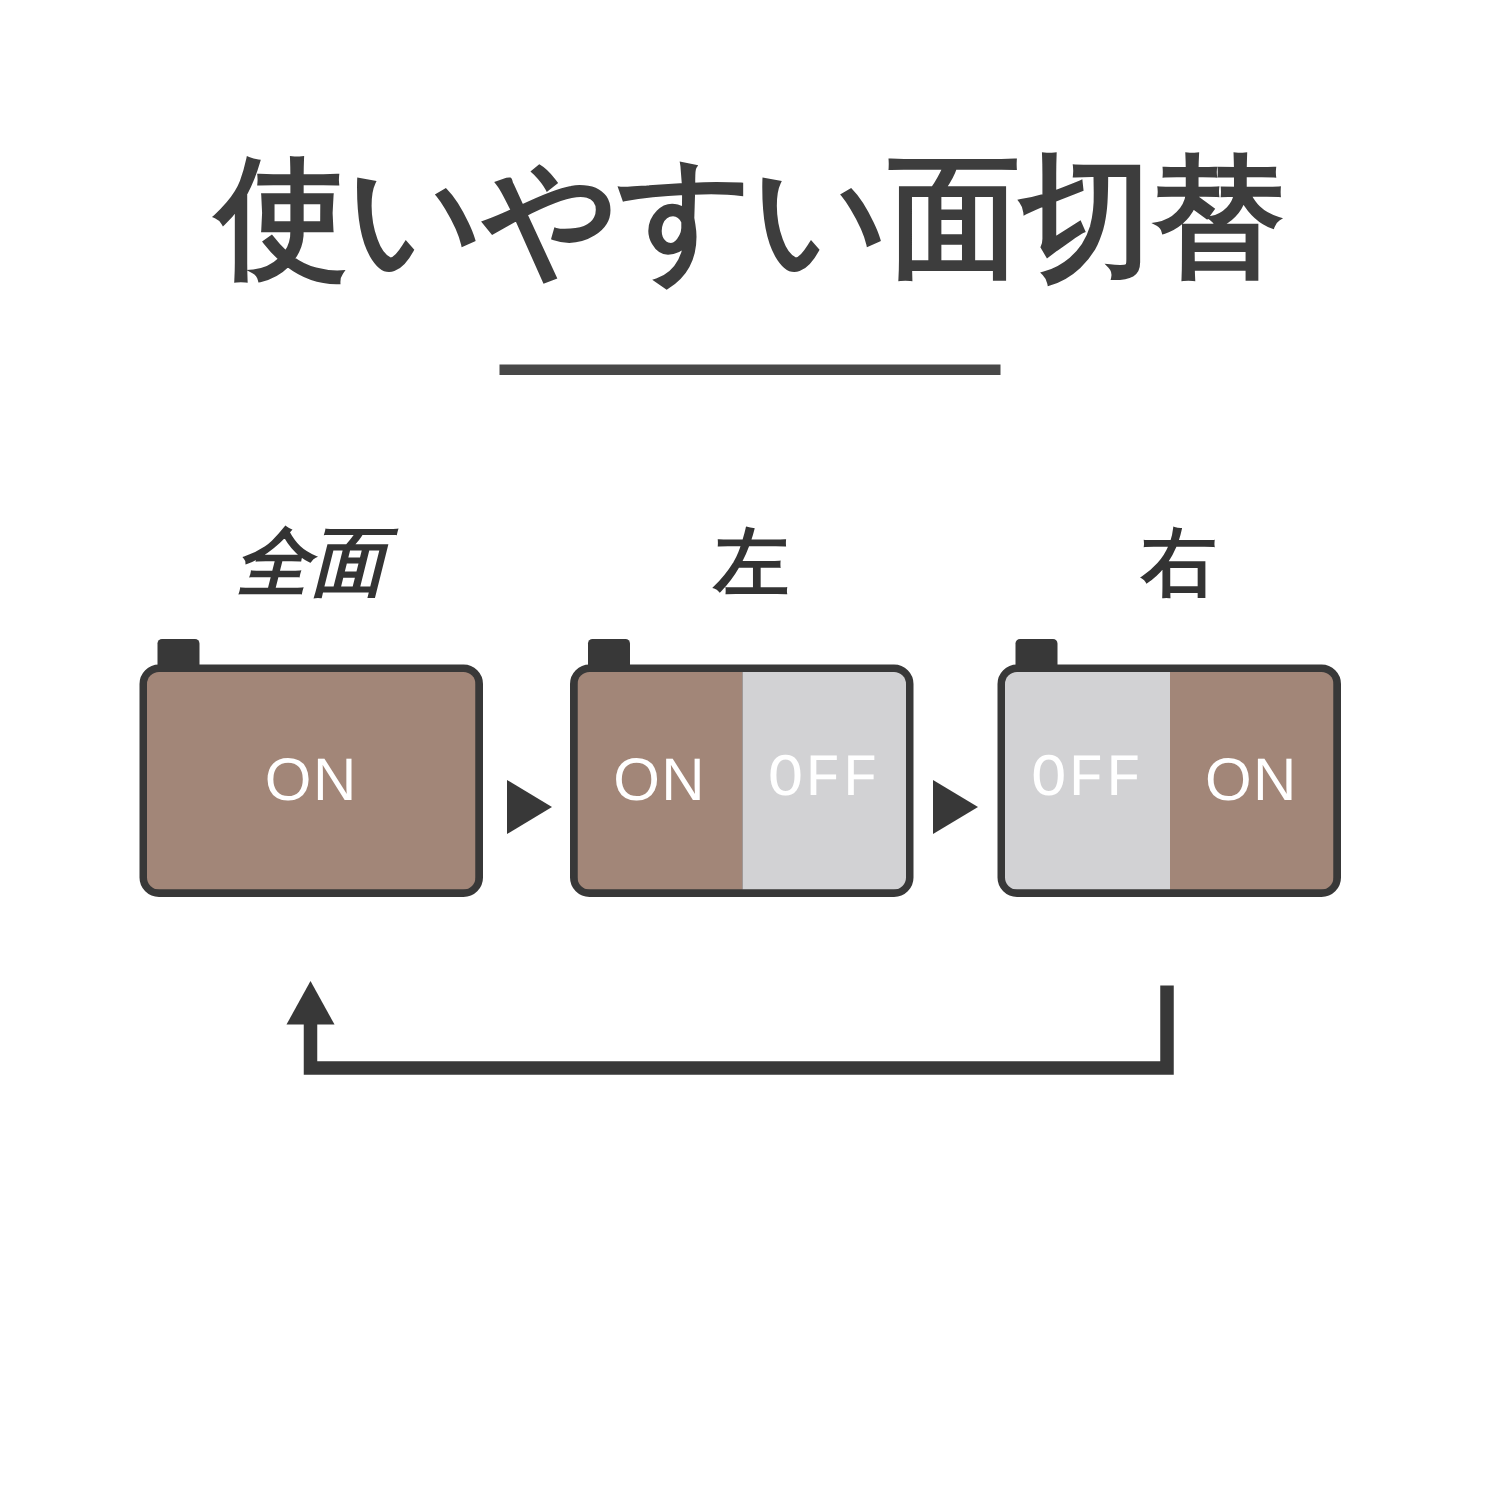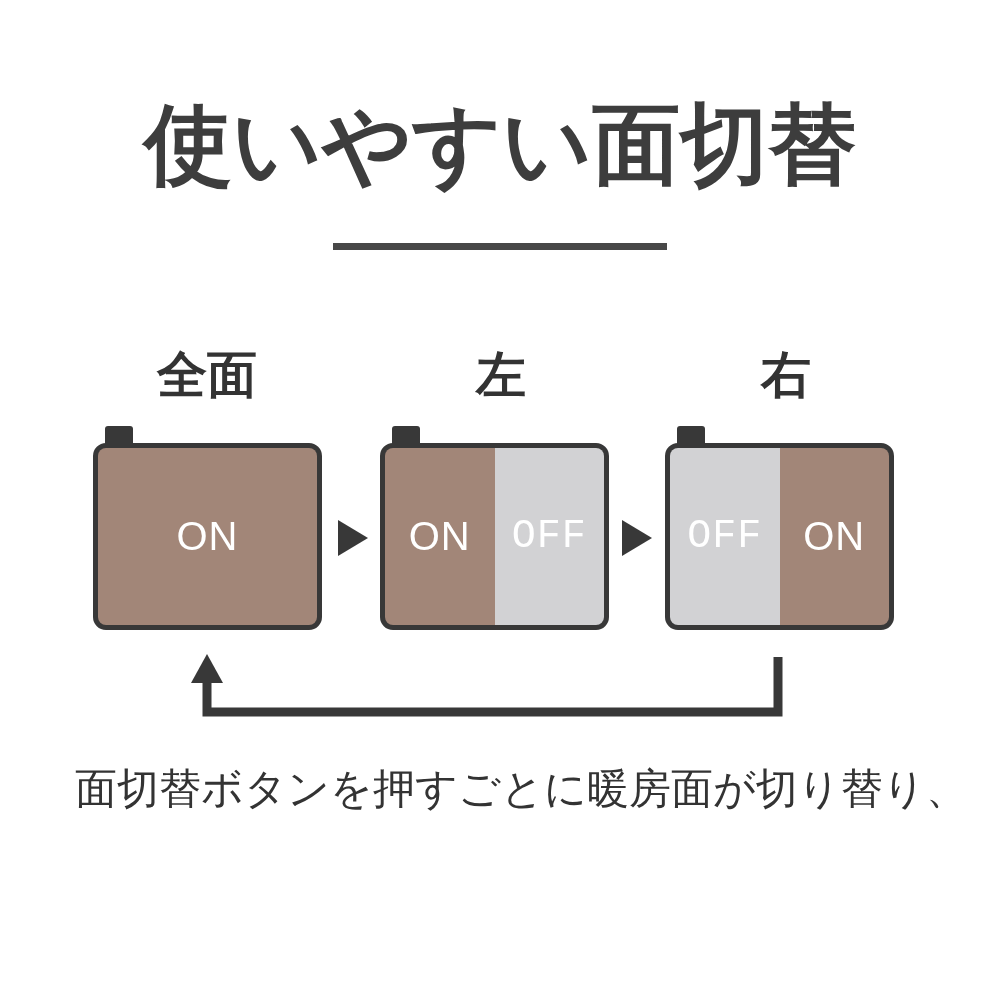--- a/index.html
+++ b/index.html
@@ -34,29 +34,29 @@
   }
   .mode-label {
     position: absolute;
     top: 342px;
     transform: translateX(-50%);
     font-size: 50px;
     font-weight: bold;
     color: var(--body-text, #333333);
     white-space: nowrap;
   }
-  .label-full  { left: 207px; }
+  .label-full  { left: 207px; font-style: italic; }
   .label-left  { left: 501px; }
   .label-right { left: 786px; }
 
   .panel {
     position: absolute;
     top: 443px;
     width: 229px;
-    height: 187px;
+    height: 155px;
     border: 5px solid var(--line, #383838);
     border-radius: 13px;
     background: var(--line, #383838);
   }
   .panel-1 { left: 93px; }
   .panel-2 { left: 380px; }
   .panel-3 { left: 665px; }
   .tab {
     position: absolute;
     top: -22px;
@@ -162,16 +162,15 @@
       </div>
     </div>
   </div>
 
   <svg class="loop-arrow" width="620" height="78" viewBox="0 0 620 78">
     <polyline points="598,7 598,62 27,62 27,30" fill="none" stroke="#383838" stroke-width="9" stroke-linecap="butt" stroke-linejoin="miter"></polyline>
     <polygon points="27,4 11,33 43,33" fill="#383838"></polygon>
   </svg>
 
   <div class="description">
-    <p>面切替ボタンを押すごとに暖房面が切り替り、</p>
   </div>
 
 </div>
 
 </body></html>

